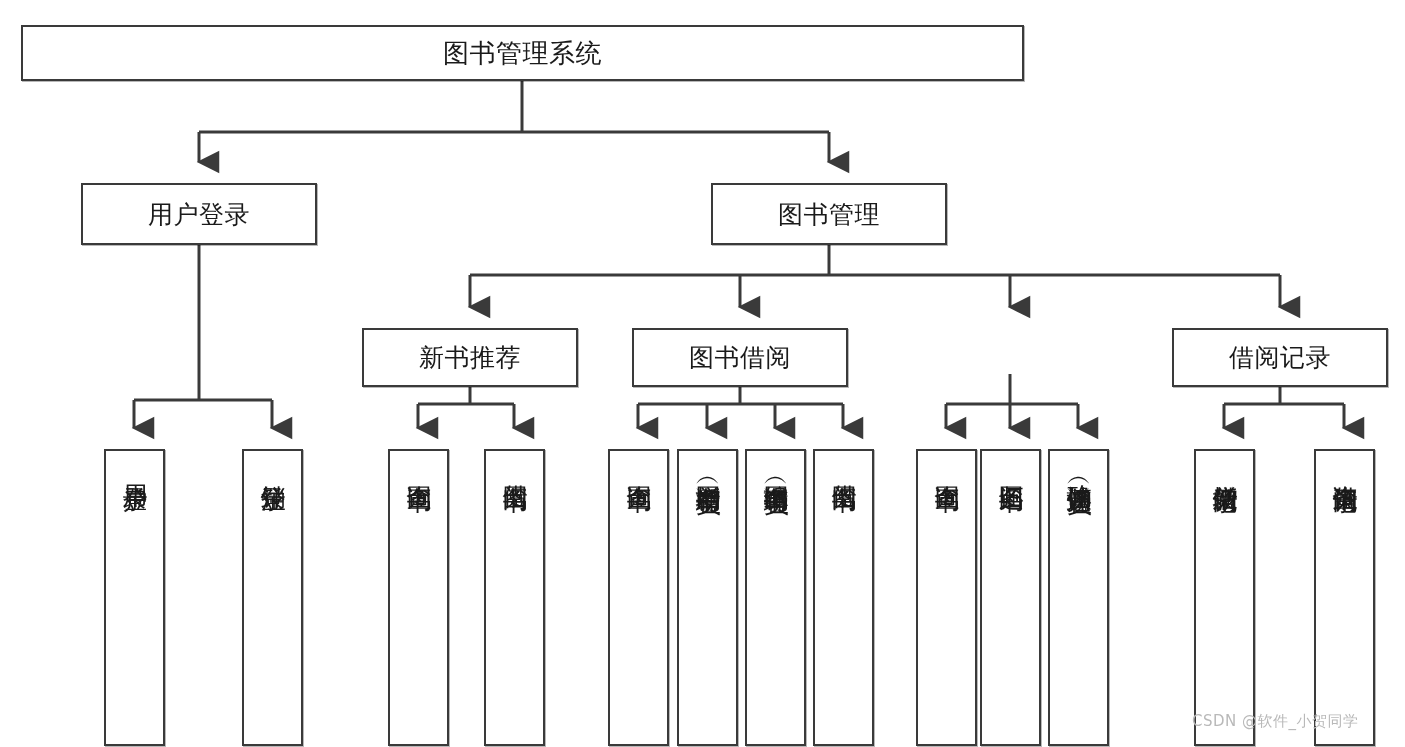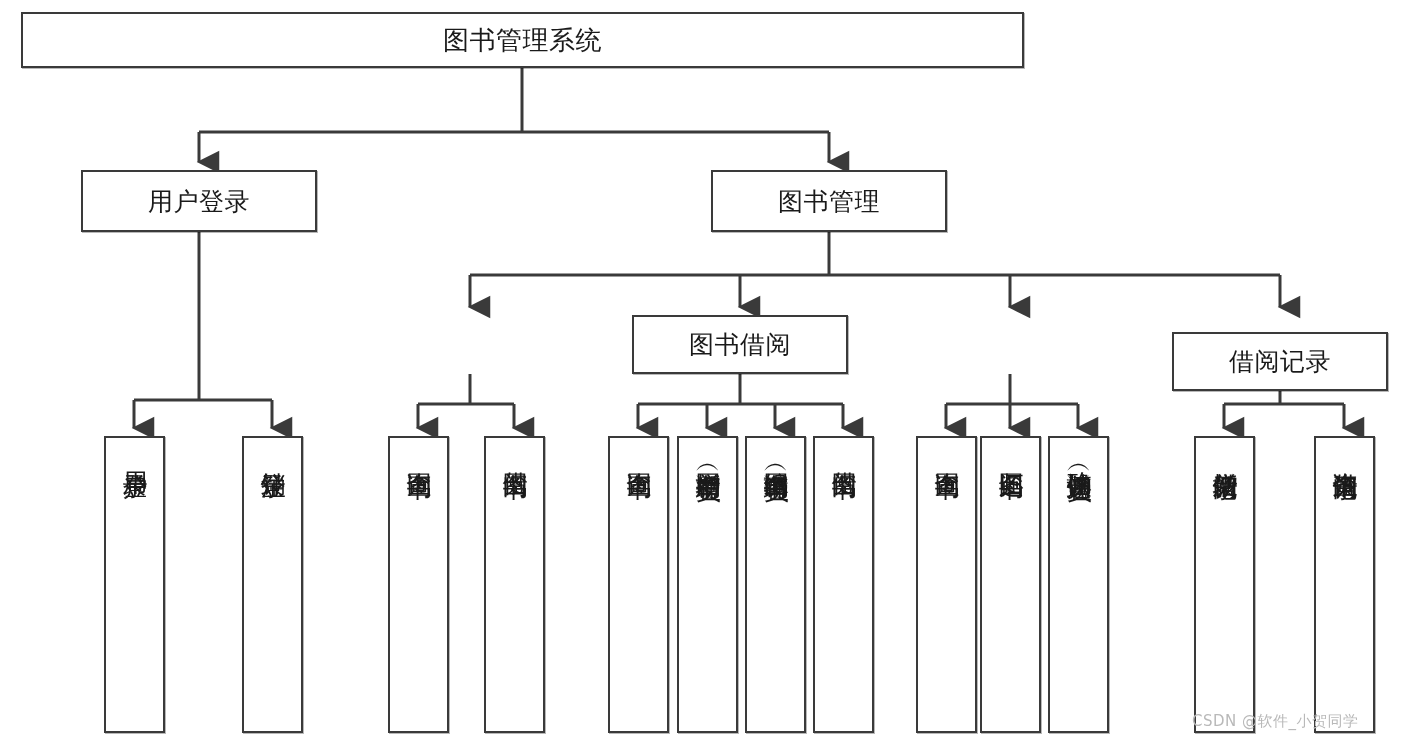--- a/index.html
+++ b/index.html
@@ -28,20 +28,21 @@
   .node {
     position: absolute;
     box-sizing: border-box;
     border: 2.5px solid #3a3a3a;
     background: #ffffff;
     display: flex;
     align-items: center;
     justify-content: center;
     color: #1a1a1a;
     box-shadow: 1px 1px 0 rgba(0,0,0,0.28);
+    margin-top: 13px;
   }
   .node .lbl {
     display: block;
     text-align: center;
     line-height: 1.0;
     white-space: nowrap;
   }
   .node.horiz .lbl {
     font-size: 25px;
     letter-spacing: 0.5px;
@@ -129,24 +130,27 @@
     <span class="lbl">图书管理系统</span>
   </div>
 
   <div class="node horiz" style="left:81px; top:170px; width:236px; height:62px;">
     <span class="lbl">用户登录</span>
   </div>
   <div class="node horiz" style="left:711px; top:170px; width:236px; height:62px;align-items:center;">
     <span class="lbl">图书管理</span>
   </div>
 
+  <div class="node horiz" style="left:362px; top:315px; width:216px; height:59px;">
+    <span class="lbl">新书推荐</span>
+  </div>
   <div class="node horiz" style="left:632px; top:315px; width:216px; height:59px;">
     <span class="lbl">图书借阅</span>
   </div>
-  <div class="node horiz" style="left:1172px; top:332px; width:216px; height:59px;">
+  <div class="node horiz" style="left:1172px; top:315px; width:216px; height:59px;">
     <span class="lbl">借阅记录</span>
   </div>
 
   <div class="node vert" style="left:104px; top:436px; width:61px; height:297px;">
     <span class="lbl">用户登录</span>
   </div>
   <div class="node vert" style="left:242px; top:436px; width:61px; height:297px;">
     <span class="lbl">注销登录</span>
   </div>
 

